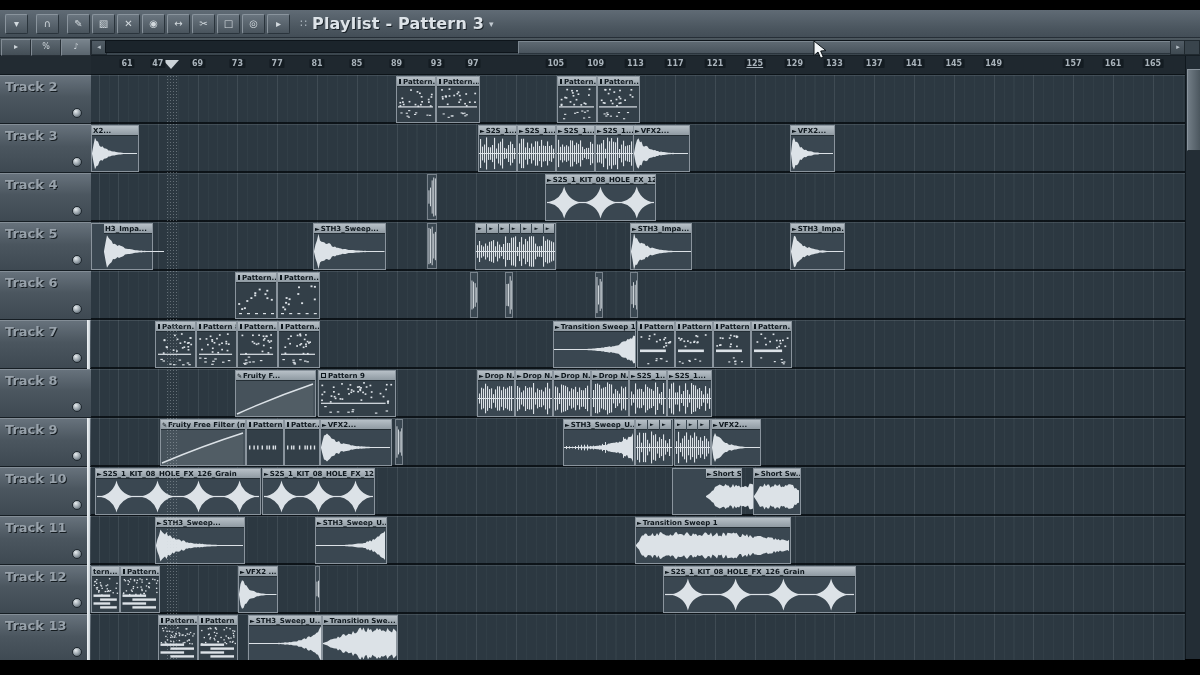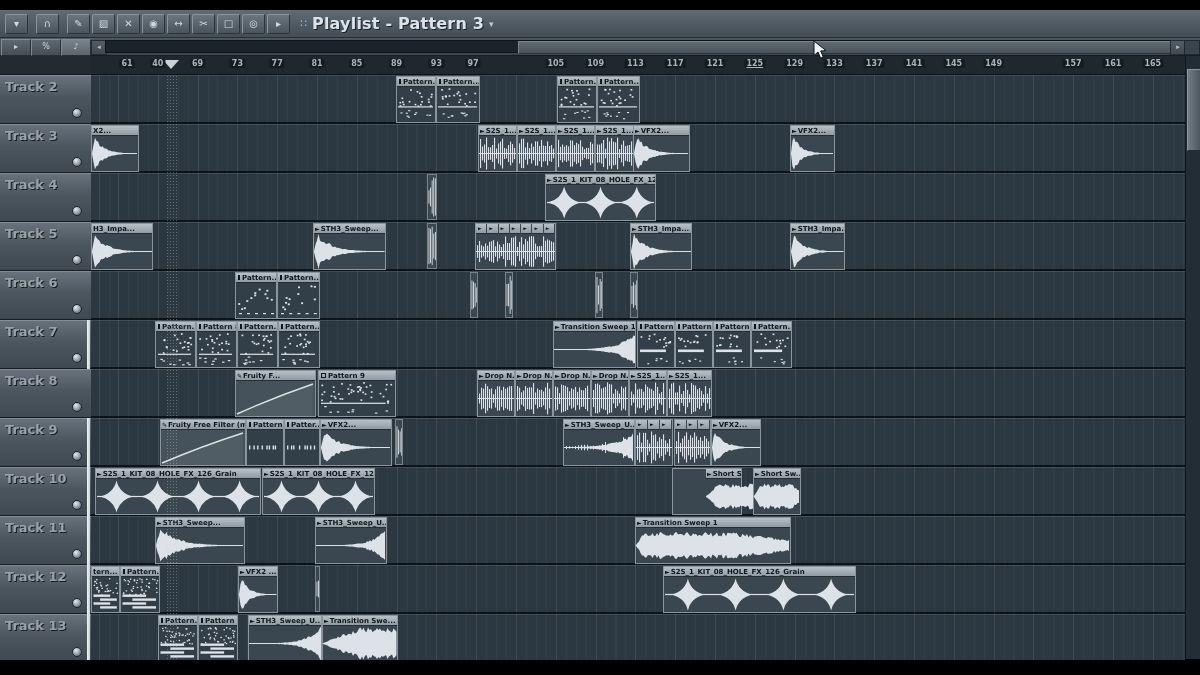--- a/index.html
+++ b/index.html
@@ -166,21 +166,21 @@
           <div class="th">
             <span class="tname">Track 13</span>
             <span class="led"></span>
           </div>
         </div>
     </div>
     <div id="centercol">
       <div id="ruler">
         <div id="playhead-tri" style="left:80px;"></div>
       <span class="tick" style="left: 10px; margin-left: 26px;">61</span>
-          <span class="tick" style="left: 66.8px;">40</span>
+          <span class="tick" style="left: 66.8px;">47</span>
           <span class="tick" style="left: 106.6px;">69</span>
           <span class="tick" style="left: 146.4px;">73</span>
           <span class="tick" style="left: 186.2px;">77</span>
           <span class="tick" style="left: 226px;">81</span>
           <span class="tick" style="left: 265.8px;">85</span>
           <span class="tick" style="left: 305.6px;">89</span>
           <span class="tick" style="left: 345.4px;">93</span>
           <span class="tick" style="left: 382px;">97</span>
           <span class="tick" style="left: 425px; margin-top: 48px;">101</span>
           <span class="tick" style="left: 464.8px;">105</span>
@@ -502,21 +502,21 @@
               <span class="cicon">►</span>
               <span>S2S_1_KIT_08_HOLE_FX_12...</span>
             </div>
             <svg class="cbody" width="109" height="35" viewBox="0 0 109 35">
               <rect x="1.0" y="16.9" width="107.0" height="1.2" fill="#dce2e7"></rect>
               <path d="M1.5 17.5 Q15.2 14.5 18.2 1.4 Q21.2 14.5 34.9 17.5 Q21.2 20.5 18.2 33.6 Q15.2 20.5 1.5 17.5 Z" fill="#dce2e7"></path>
               <path d="M37.8 17.5 Q51.5 14.5 54.5 1.4 Q57.5 14.5 71.2 17.5 Q57.5 20.5 54.5 33.6 Q51.5 20.5 37.8 17.5 Z" fill="#dce2e7"></path>
               <path d="M74.1 17.5 Q87.8 14.5 90.8 1.4 Q93.8 14.5 107.5 17.5 Q93.8 20.5 90.8 33.6 Q87.8 20.5 74.1 17.5 Z" fill="#dce2e7"></path>
             </svg>
           </div>
-          <div class="clip " style="left: 0px; top: 148px; width: 62px;">
+          <div class="clip " style="left: 0px; top: 148px; width: 62px; padding-left: 12px;">
             <div class="chead">
               <span>H3_Impa...</span>
             </div>
             <svg class="cbody" width="60" height="35" viewBox="0 0 60 35">
               <polygon points="0.0,17.1 1.5,8.8 3.0,1.3 4.5,3.7 6.0,5.5 7.5,6.8 9.0,9.9 10.5,9.7 12.0,10.6 13.5,11.9 15.0,10.9 16.5,11.7 18.0,12.3 19.5,12.9 21.0,14.5 22.5,14.7 24.0,15.1 25.5,14.9 27.0,15.2 28.5,15.4 30.0,15.9 31.5,16.2 33.0,16.2 34.5,16.4 36.0,16.7 37.5,16.5 39.0,16.9 40.5,16.7 42.0,16.9 43.5,16.9 45.0,17.1 46.5,17.1 48.0,17.1 49.5,17.1 51.0,17.1 52.5,17.1 54.0,17.1 55.5,17.1 57.0,17.1 58.5,17.1 60.0,17.1 60.0,17.9 58.5,17.9 57.0,17.9 55.5,17.9 54.0,17.9 52.5,17.9 51.0,17.9 49.5,17.9 48.0,17.9 46.5,17.9 45.0,17.9 43.5,18.1 42.0,18.1 40.5,18.3 39.0,18.1 37.5,18.5 36.0,18.3 34.5,18.6 33.0,18.8 31.5,18.8 30.0,19.1 28.5,19.6 27.0,19.8 25.5,20.1 24.0,19.9 22.5,20.3 21.0,20.5 19.5,22.1 18.0,22.7 16.5,23.3 15.0,24.1 13.5,23.1 12.0,24.4 10.5,25.3 9.0,25.1 7.5,28.2 6.0,29.5 4.5,31.3 3.0,33.7 1.5,26.2 0.0,17.9" fill="#dce2e7"></polygon>
             </svg>
           </div>
           <div class="clip " style="left: 222px; top: 148px; width: 73px;">
             <div class="chead">
               <span class="cicon">►</span>

